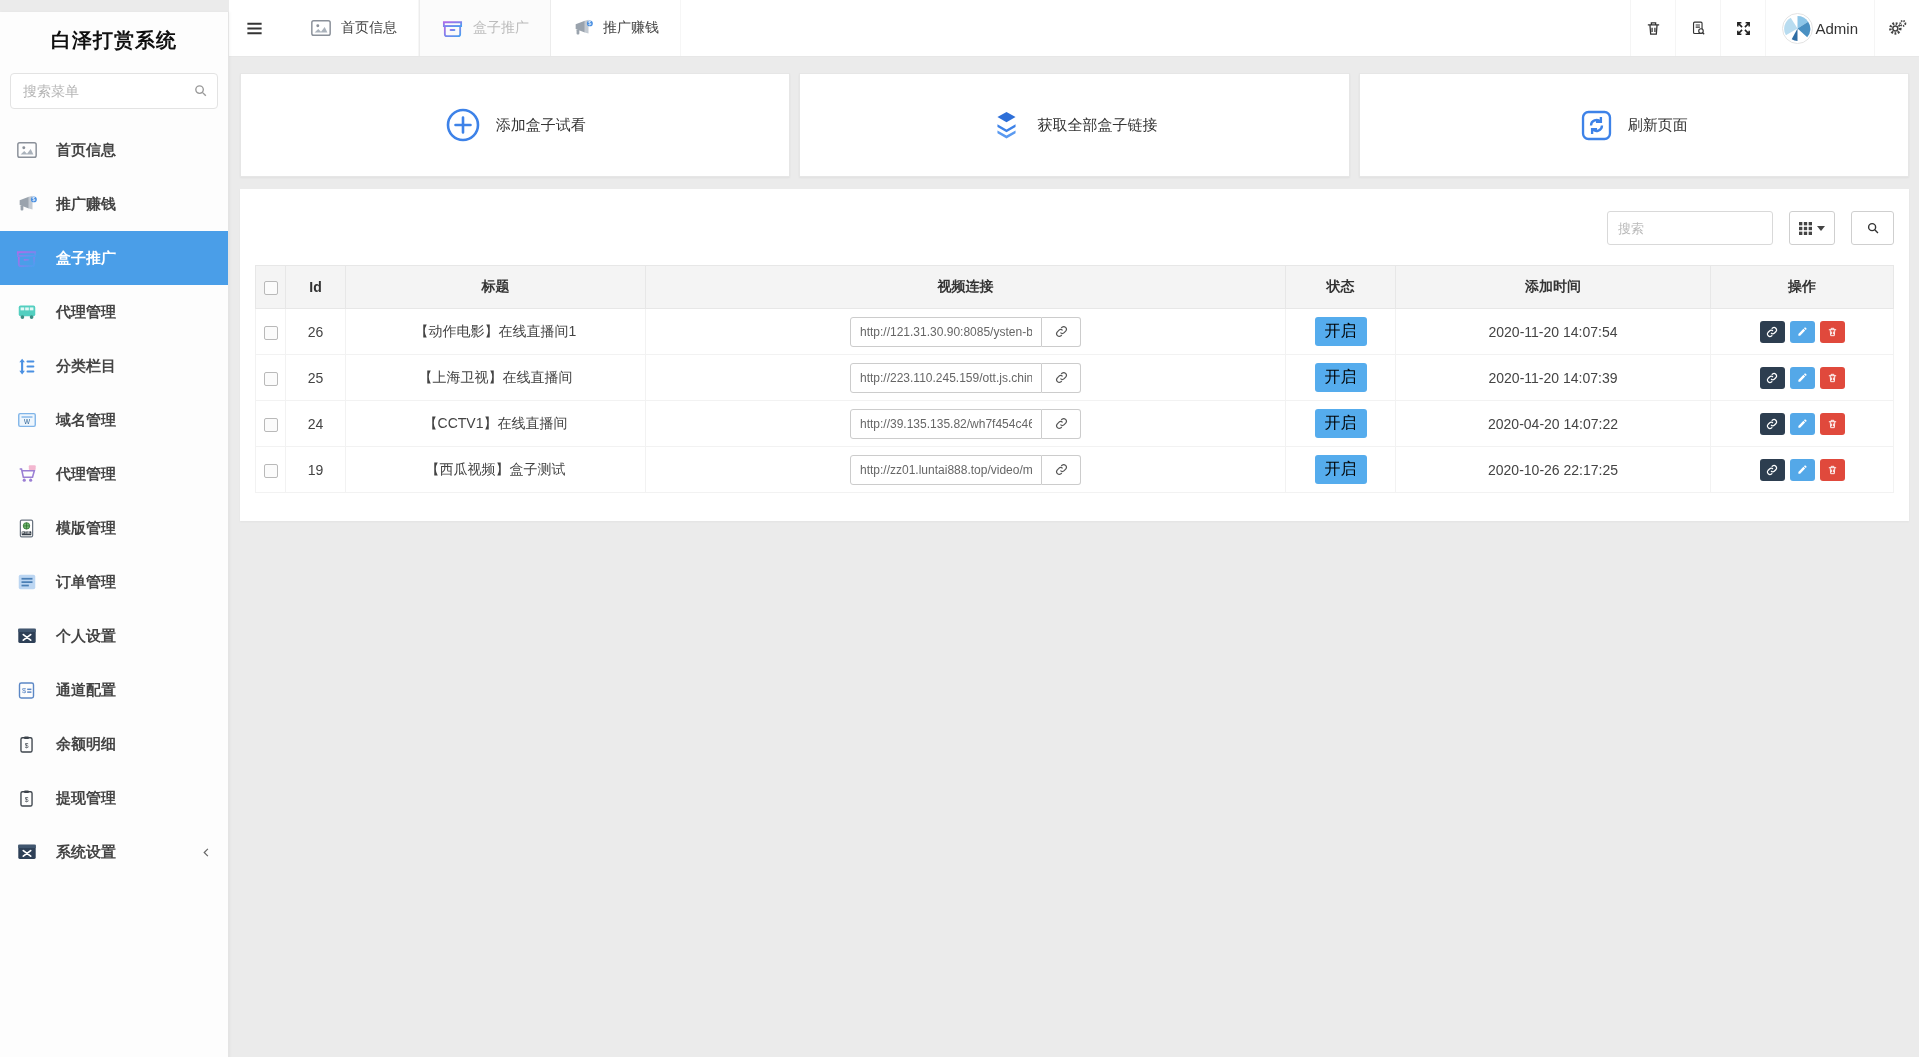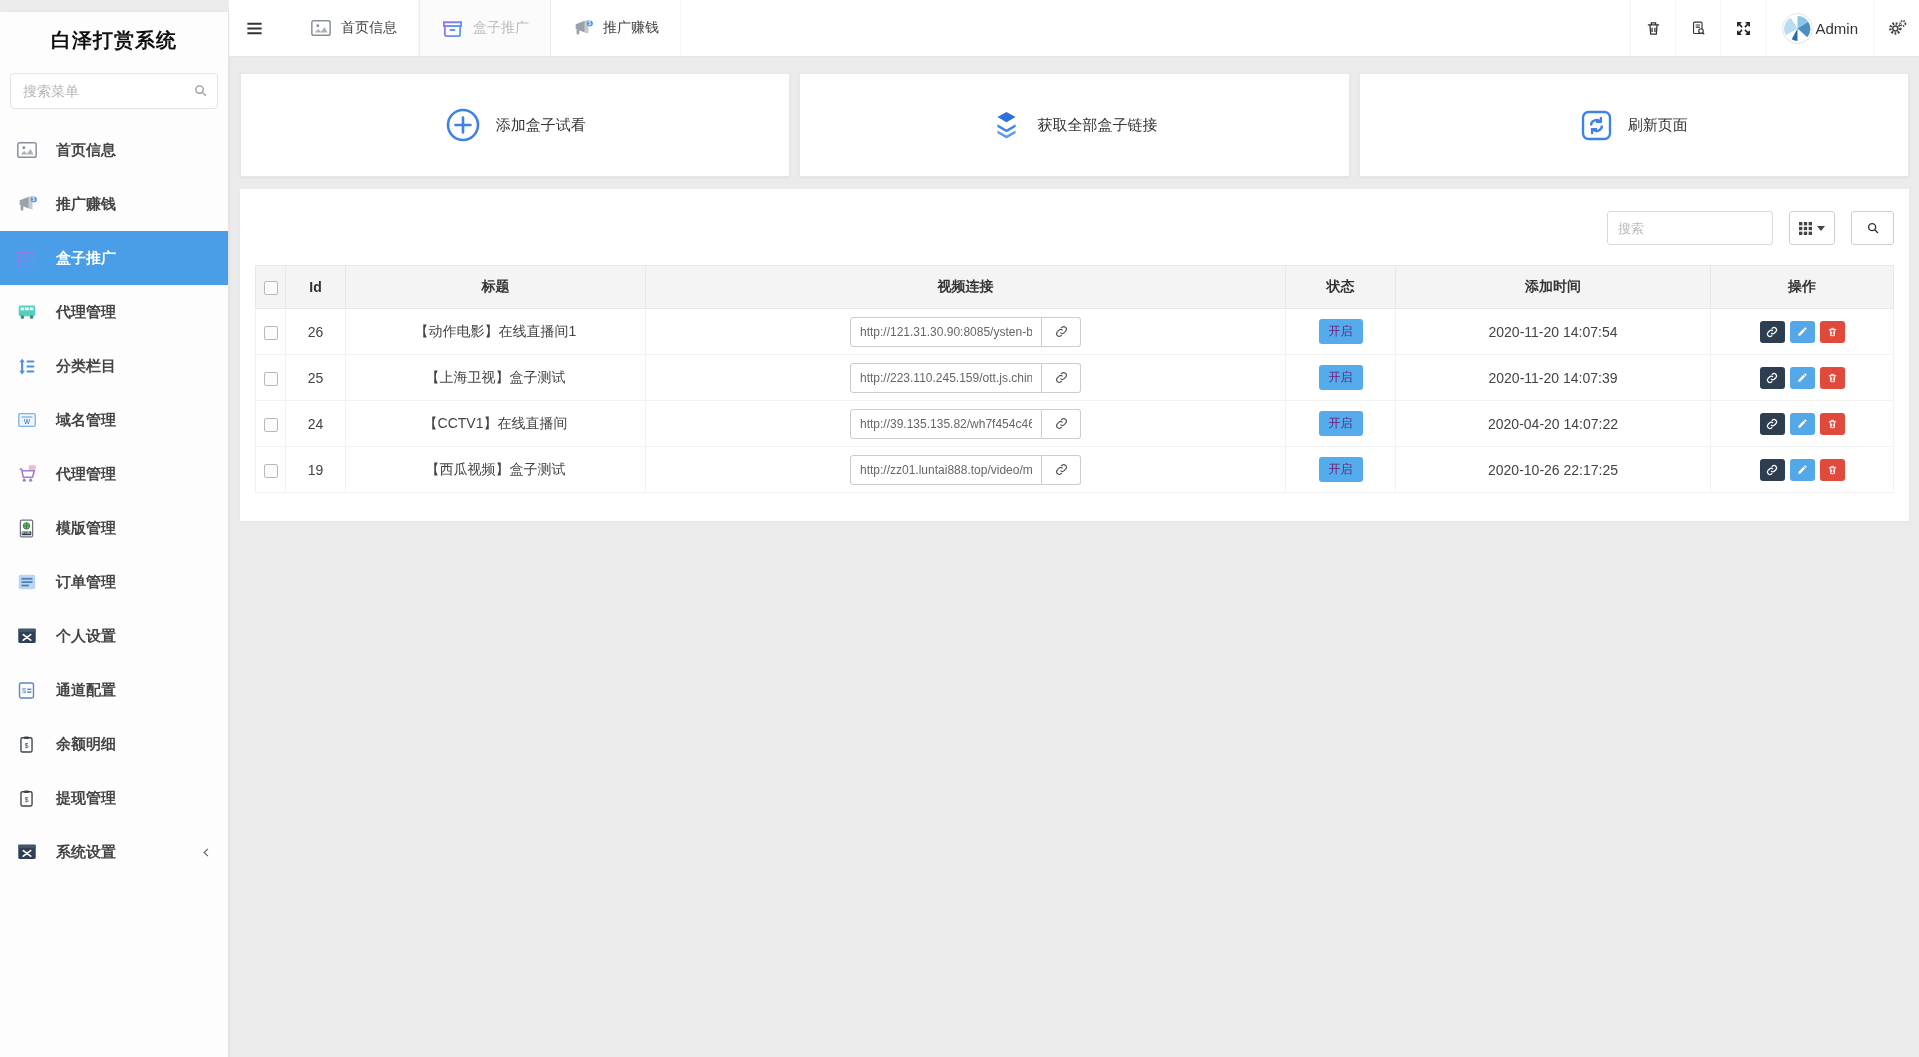--- a/index.html
+++ b/index.html
@@ -70,21 +70,21 @@
   tbody td { border:1px solid #f2f2f2; height:46px; text-align:center; vertical-align:middle; color:#444; }
   .cb { width:14px; height:14px; border:1px solid #b9b9b9; border-radius:2px; background:#fbfbfb;
     display:inline-block; vertical-align:middle; cursor:pointer; }
 
   .url-group { display:inline-flex; align-items:stretch; vertical-align:middle; }
   .url-group input { width:192px; height:30px; border:1px solid #ccc; border-radius:3px 0 0 3px;
     padding:0 9px; font-size:12px; color:#666; outline:none; }
   .url-btn { width:39px; border:1px solid #ccc; border-left:none; border-radius:0 3px 3px 0;
     background:#fff; display:flex; align-items:center; justify-content:center; color:#555; cursor:pointer; }
 
-  .badge { display:inline-block; background:#55aced; color:#701a75; font-size:12px;
+  .badge { display:inline-block; background:#55aced; color:#000000; font-size:16px;
     padding:4px 10px; border-radius:3px; cursor:pointer; }
   .actions { display:inline-flex; gap:5px; }
   .act-btn { width:25px; height:22px; border:none; border-radius:3px; display:flex;
     align-items:center; justify-content:center; color:#fff; cursor:pointer; padding:0; }
   .act-link { background:#2d3e50; }
   .act-edit { background:#54a8e8; }
   .act-del  { background:#e0493c; }
 </style>
 </head>
 <body>
@@ -487,21 +487,21 @@
           <svg width="11" height="12" viewBox="0 0 24 24" fill="none" stroke="currentColor" stroke-width="2">
             <path d="M4 7h16M9 7V4h6v3M7 7l1 13h8l1-13M10 11v6M14 11v6"></path>
                   </svg>
         </button>
       </span>
     </td>
   </tr>
           <tr>
     <td><span class="cb"></span></td>
     <td class="cell-id">25</td>
-    <td class="cell-title">【上海卫视】盒子测试</td>
+    <td class="cell-title">【上海卫视】在线直播间</td>
     <td>
       <span class="url-group">
         <input type="text" class="cell-url" value="http://223.110.245.159/ott.js.chinamo" style="">
         <span class="url-btn">
           <svg width="13" height="13" viewBox="0 0 24 24" fill="none" stroke="currentColor" stroke-width="2.2">
             <path d="M10 14a5 5 0 0 0 7 0l3-3a5 5 0 0 0-7-7l-1.5 1.5"></path>
             <path d="M14 10a5 5 0 0 0-7 0l-3 3a5 5 0 0 0 7 7l1.5-1.5"></path>
                   </svg>
         </span>
       </span>

